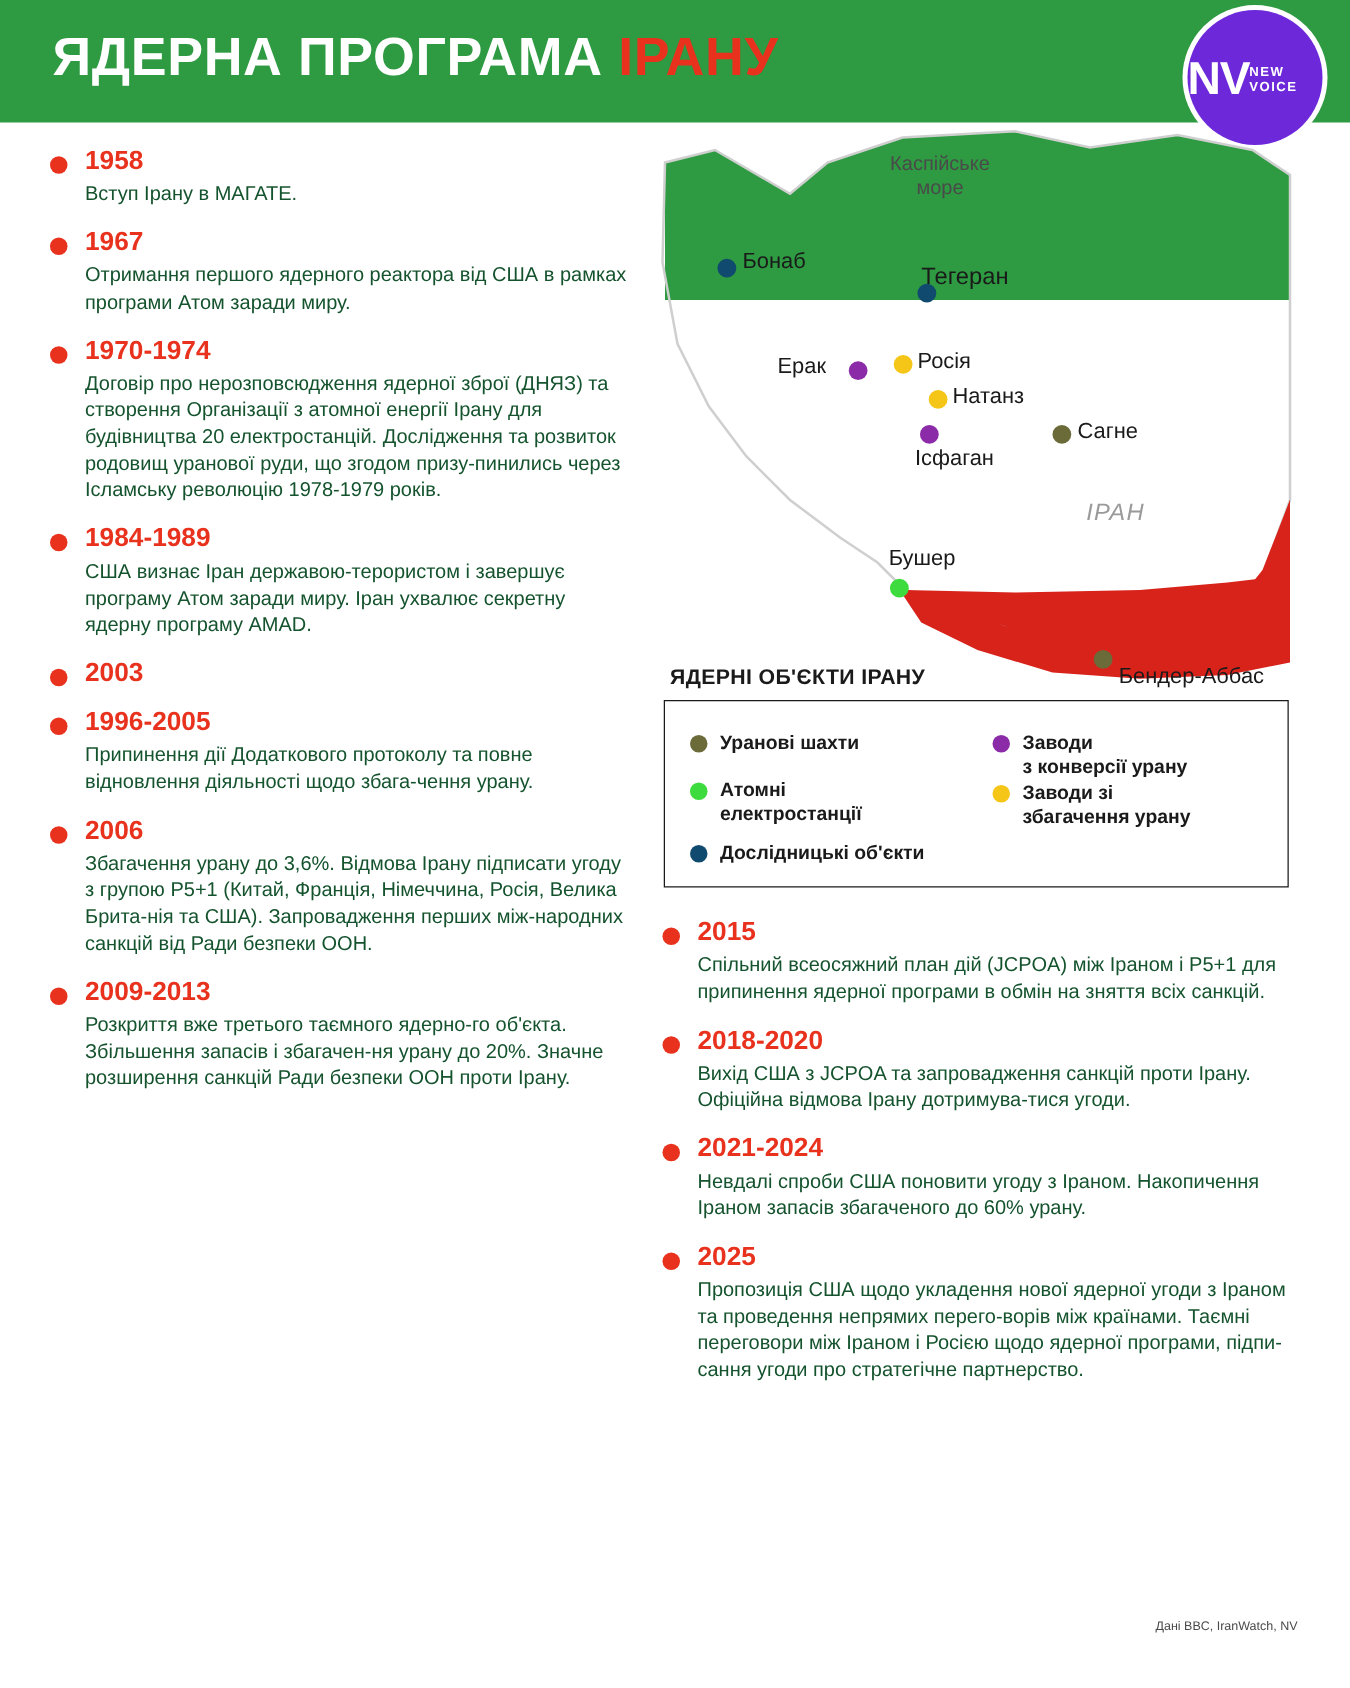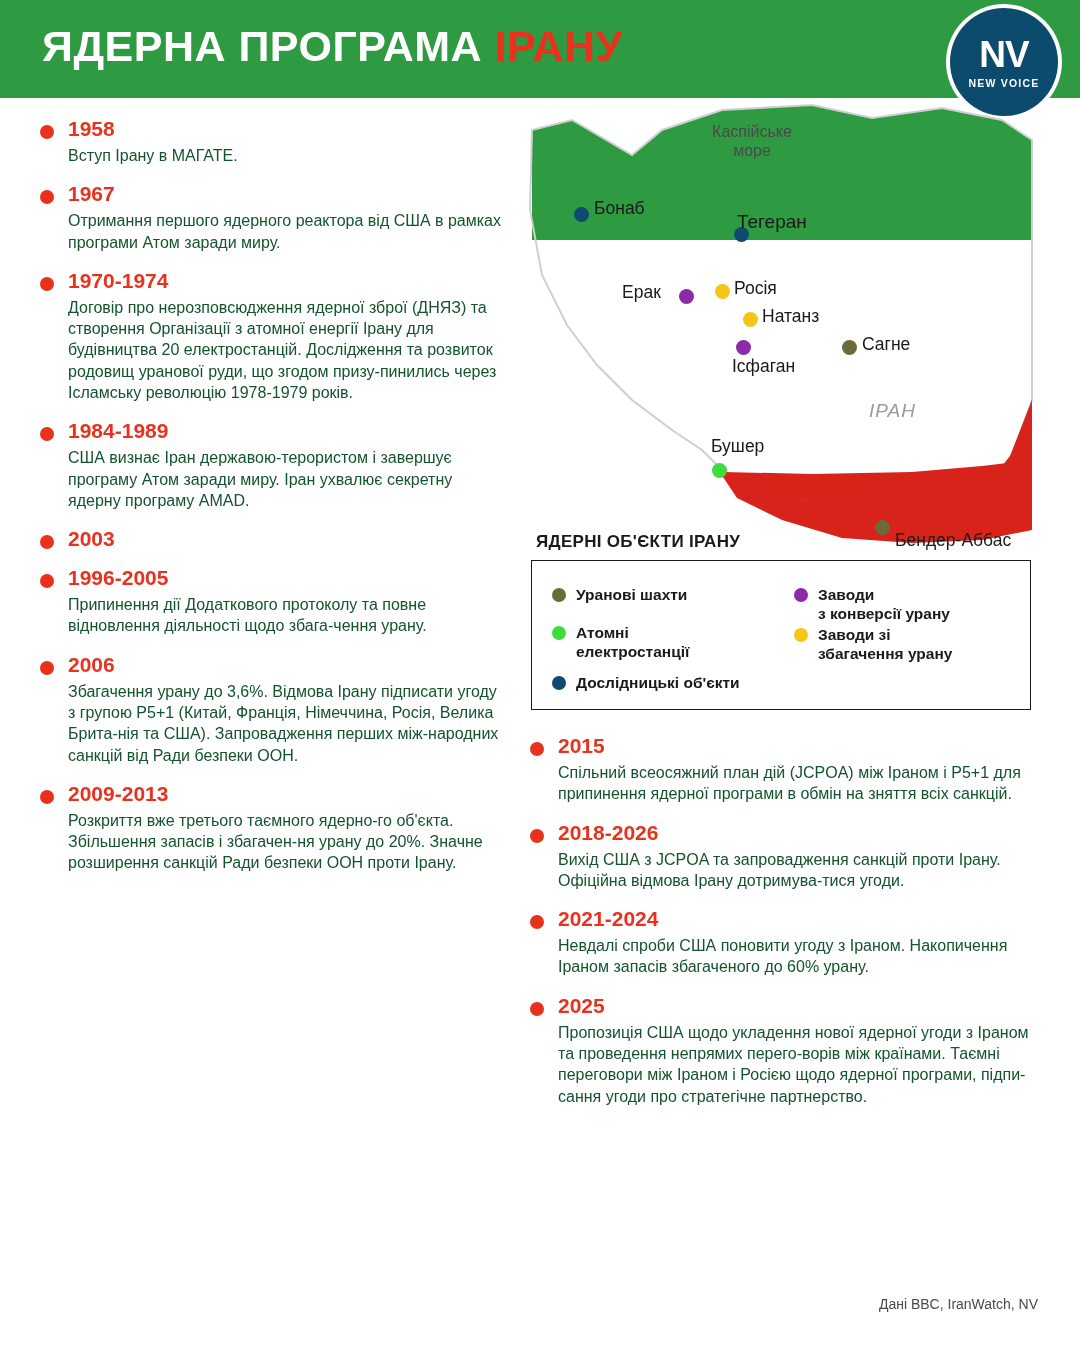--- a/index.html
+++ b/index.html
@@ -29,23 +29,23 @@
     letter-spacing: 0.5px;
     color: #ffffff;
     text-transform: uppercase;
     white-space: nowrap;
   }
   .header-title .accent { color: #e8321e; }
   .logo {
     position: absolute; right: 22px; top: 8px;
     width: 108px; height: 108px;
     border-radius: 50%;
-    background: #0c4a6e;
+    background: #6d28d9;
     box-shadow: 0 0 0 4px #ffffff;
-    display: flex; flex-direction: column;
+    display: flex; flex-direction: row;
     align-items: center; justify-content: center;
     color: #ffffff;
   }
   .logo-nv { font-size: 37px; font-weight: bold; letter-spacing: -1px; line-height: 1; }
   .logo-sub { font-size: 10.5px; font-weight: bold; letter-spacing: 1.2px; margin-top: 4px; }
 
   
   .col-left {
     position: absolute; left: 40px; top: 118px;
     width: 465px;
@@ -109,21 +109,21 @@
   }
   .legend-dot {
     width: 14px; height: 14px; border-radius: 50%; margin-top: 3px; flex: 0 0 auto;
   }
   .legend-label {
     font-size: 15.5px; font-weight: bold; line-height: 1.25; color: #1a1a1a;
   }
 
   .source {
     position: absolute; right: 42px; top: 1296px;
-    font-size: 14px; color: #4a4a4a;
+    font-size: 10px; color: #4a4a4a;
   }
 </style>
 </head>
 <body>
 
 <div id="page">
 
   <div class="header">
     <div class="header-title"><span>ЯДЕРНА ПРОГРАМА </span><span class="accent">ІРАНУ</span></div>
     <div class="logo">
@@ -260,21 +260,21 @@
   </div>
 
   <div class="col-right-bottom">
     <div class="entry">
       <span class="bullet"></span>
       <div class="entry-year">2015</div>
       <div class="entry-text">Спільний всеосяжний план дій (JCPOA) між Іраном і Р5+1 для припинення ядерної програми в обмін на зняття всіх санкцій.</div>
     </div>
     <div class="entry">
       <span class="bullet"></span>
-      <div class="entry-year">2018-2026</div>
+      <div class="entry-year">2018-2020</div>
       <div class="entry-text">Вихід США з JCPOA та запровадження санкцій проти Ірану. Офіційна відмова Ірану дотримува-тися угоди.</div>
     </div>
     <div class="entry">
       <span class="bullet"></span>
       <div class="entry-year">2021-2024</div>
       <div class="entry-text">Невдалі спроби США поновити угоду з Іраном. Накопичення Іраном запасів збагаченого до 60% урану.</div>
     </div>
     <div class="entry">
       <span class="bullet"></span>
       <div class="entry-year">2025</div>

